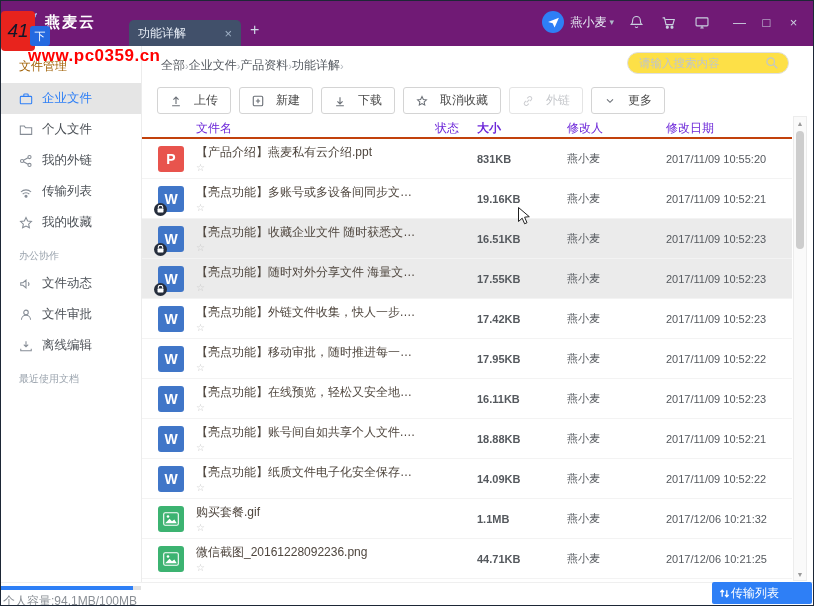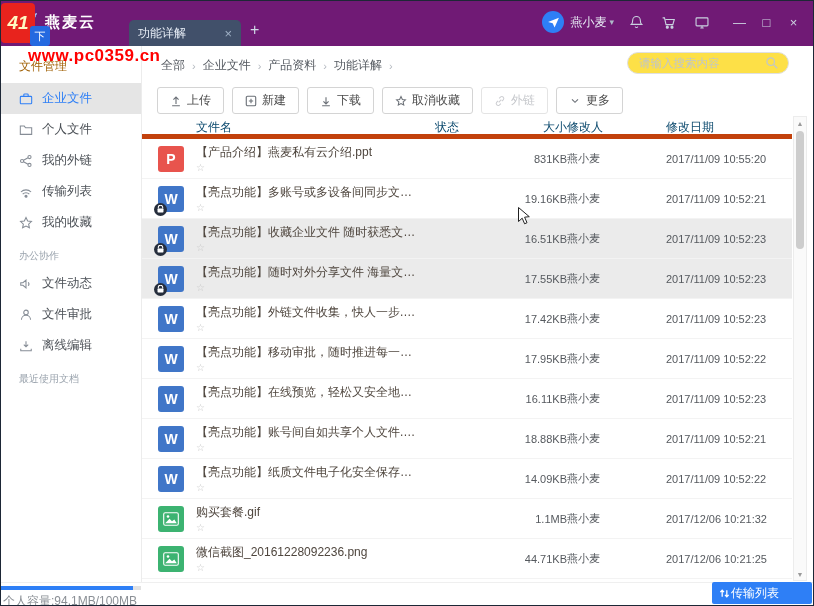--- a/index.html
+++ b/index.html
@@ -18,48 +18,48 @@
   .tb-right{position:absolute;right:0;top:0;height:42px;display:flex;align-items:center;}
   .avatar{width:22px;height:22px;border-radius:50%;background:#2e7ff6;display:flex;align-items:center;justify-content:center;margin-right:6px;}
   .user-name{color:#e9eef6;font-size:12px;margin-right:3px;}
   .user-caret{color:#aeb9c9;font-size:9px;margin-right:14px;}
   .tb-ic{margin-right:15px;display:flex;align-items:center;}
   .winbtn{width:27px;height:26px;border:none;background:transparent;color:#cdd5e1;font-size:13px;
     display:flex;align-items:center;justify-content:center;padding:0;line-height:1;}
   .winbtn.close{margin-right:6px;}
   
   .side-title{position:absolute;left:18px;top:57px;font-size:12px;color:#a16207;}
-  .breadcrumb{position:absolute;left:160px;top:56px;display:flex;align-items:center;gap:7px;font-size:12px;color:#555a61;}
+  .breadcrumb{position:absolute;left:160px;top:56px;display:flex;align-items:center;font-size:12px;color:#555a61;}
   .bc-sep{color:#b3b8bf;font-size:11px;}
   .search{position:absolute;right:24px;top:51px;width:162px;height:22px;border:1px solid #e0e0e0;border-radius:12px;
     display:flex;align-items:center;padding:0 9px;background:#fde047;}
   .search input{border:none;outline:none;flex:1;font-size:11.5px;color:#666;background:transparent;min-width:0;}
   .search input::placeholder{color:#bfc5cc;}
   .vdivider{position:absolute;left:140px;top:45px;bottom:23px;width:1px;background:#ececec;}
   
   .sidebar{position:absolute;left:0;top:80px;width:140px;bottom:23px;background:#fff;padding-top:2px;}
   .side-item{height:31px;display:flex;align-items:center;gap:9px;padding-left:18px;font-size:12.5px;color:#4c5157;cursor:default;}
   .side-item .sicon{display:flex;align-items:center;color:#868d96;}
   .side-item.active{background:#e5e5e5;}
   .side-item.active .sicon{color:inherit;}
   .side-section{margin:11px 8px 5px 18px;font-size:10px;color:#9aa3ad;}
   
   .toolbar{position:absolute;left:156px;top:86px;display:flex;gap:8px;}
-  .tbtn{height:27px;display:flex;align-items:center;gap:5px;padding:0 12px;border:1px solid #d4d4d4;border-radius:3px;
+  .tbtn{height:27px;display:flex;align-items:center;gap:12px;padding:0 12px;border:1px solid #d4d4d4;border-radius:3px;
     background:#fff;color:#4a4a4a;font-size:12px;font-family:inherit;}
   .tbtn .bicon{display:flex;align-items:center;color:#6b7077;}
   .tbtn.disabled{color:#c6c8cc;border-color:#e4e4e4;}
   .tbtn.disabled .bicon{color:#cdced2;}
   
   .thead{position:absolute;left:141px;top:119px;right:21px;height:19px;display:flex;align-items:center;
-    font-size:12px;color:#0c4a6e;border-bottom:5px solid #c2410c;}
+    font-size:12px;color:#6d28d9;border-bottom:2px solid #c2410c;}
   .cell-icon{width:54px;flex:none;padding-left:16px;display:flex;align-items:center;}
   .cell-name{flex:1;min-width:0;}
   .cell-status{width:60px;flex:none;text-align:center;}
-  .cell-size{width:90px;flex:none;text-align:right;}
+  .cell-size{width:90px;flex:none;font-weight:bold;}
   .cell-editor{width:85px;flex:none;text-align:left;}
   .cell-date{width:140px;flex:none;padding-left:14px;}
   .thead .cell-name{font-size:12px;}
   .rows{position:absolute;left:141px;top:138px;right:21px;}
   .trow{height:40px;display:flex;align-items:center;border-bottom:1px solid #f3f3f3;font-size:11px;color:#55595e;background:#fff;}
   .trow.hl{background:#ebebeb;}
   .ficon{position:relative;width:26px;height:26px;border-radius:3px;display:flex;align-items:center;justify-content:center;
     color:#fff;font-weight:bold;font-size:14px;flex:none;}
   .ficon-letter{display:flex;align-items:center;justify-content:center;}
   .lock{position:absolute;left:-4px;bottom:-4px;width:13px;height:13px;border-radius:50%;background:#262e3c;
@@ -74,22 +74,22 @@
   .sb-thumb{position:absolute;left:2px;top:14px;width:8px;height:118px;background:#cdcdcd;border-radius:4px;}
   
   .footer{position:absolute;left:0;bottom:0;right:0;height:23px;background:#fff;border-top:1px solid #efefef;}
   .cap-bar{position:absolute;left:0;top:585px;width:140px;height:4px;background:#e2e2e2;}
   .cap-fill{height:100%;background:#2e7ff6;}
   .cap-text{position:absolute;left:2px;top:592px;font-size:12px;color:#8a8f95;white-space:nowrap;text-align:right;}
   .transfer-btn{position:absolute;right:1px;bottom:1px;height:22px;width:100px;background:#2e7ff6;color:#fff;border:none;
     font-size:12px;font-family:Liberation Mono, monospace;display:flex;align-items:center;border-radius:2px;}
   
   .wm-logo{position:absolute;left:0;top:0;z-index:60;width:56px;height:48px;}
-  .wm-red{position:absolute;left:0;top:2px;width:34px;height:40px;background:#e8231d;border-radius:4px;
-    color:#fef9c3;font-weight:bold;font-size:19px;font-style:italic;display:flex;align-items:center;justify-content:center;}
+  .wm-red{position:absolute;left:0;top:10px;width:34px;height:40px;background:#e8231d;border-radius:4px;
+    color:#0f172a;font-weight:normal;font-size:19px;font-style:italic;display:flex;align-items:center;justify-content:center;}
   .wm-blue{position:absolute;left:29px;top:25px;width:20px;height:20px;background:#2469e0;border-radius:3px;
     color:#fff;font-size:11px;display:flex;align-items:center;justify-content:center;}
   .wm-url{position:absolute;left:27px;top:45px;z-index:61;color:#ff0000;font-weight:bold;font-size:17px;letter-spacing:0.5px;}
   .cursor{position:absolute;left:516px;top:205px;z-index:70;}
 </style>
 </head>
 <body>
 
 <div class="window">
 

